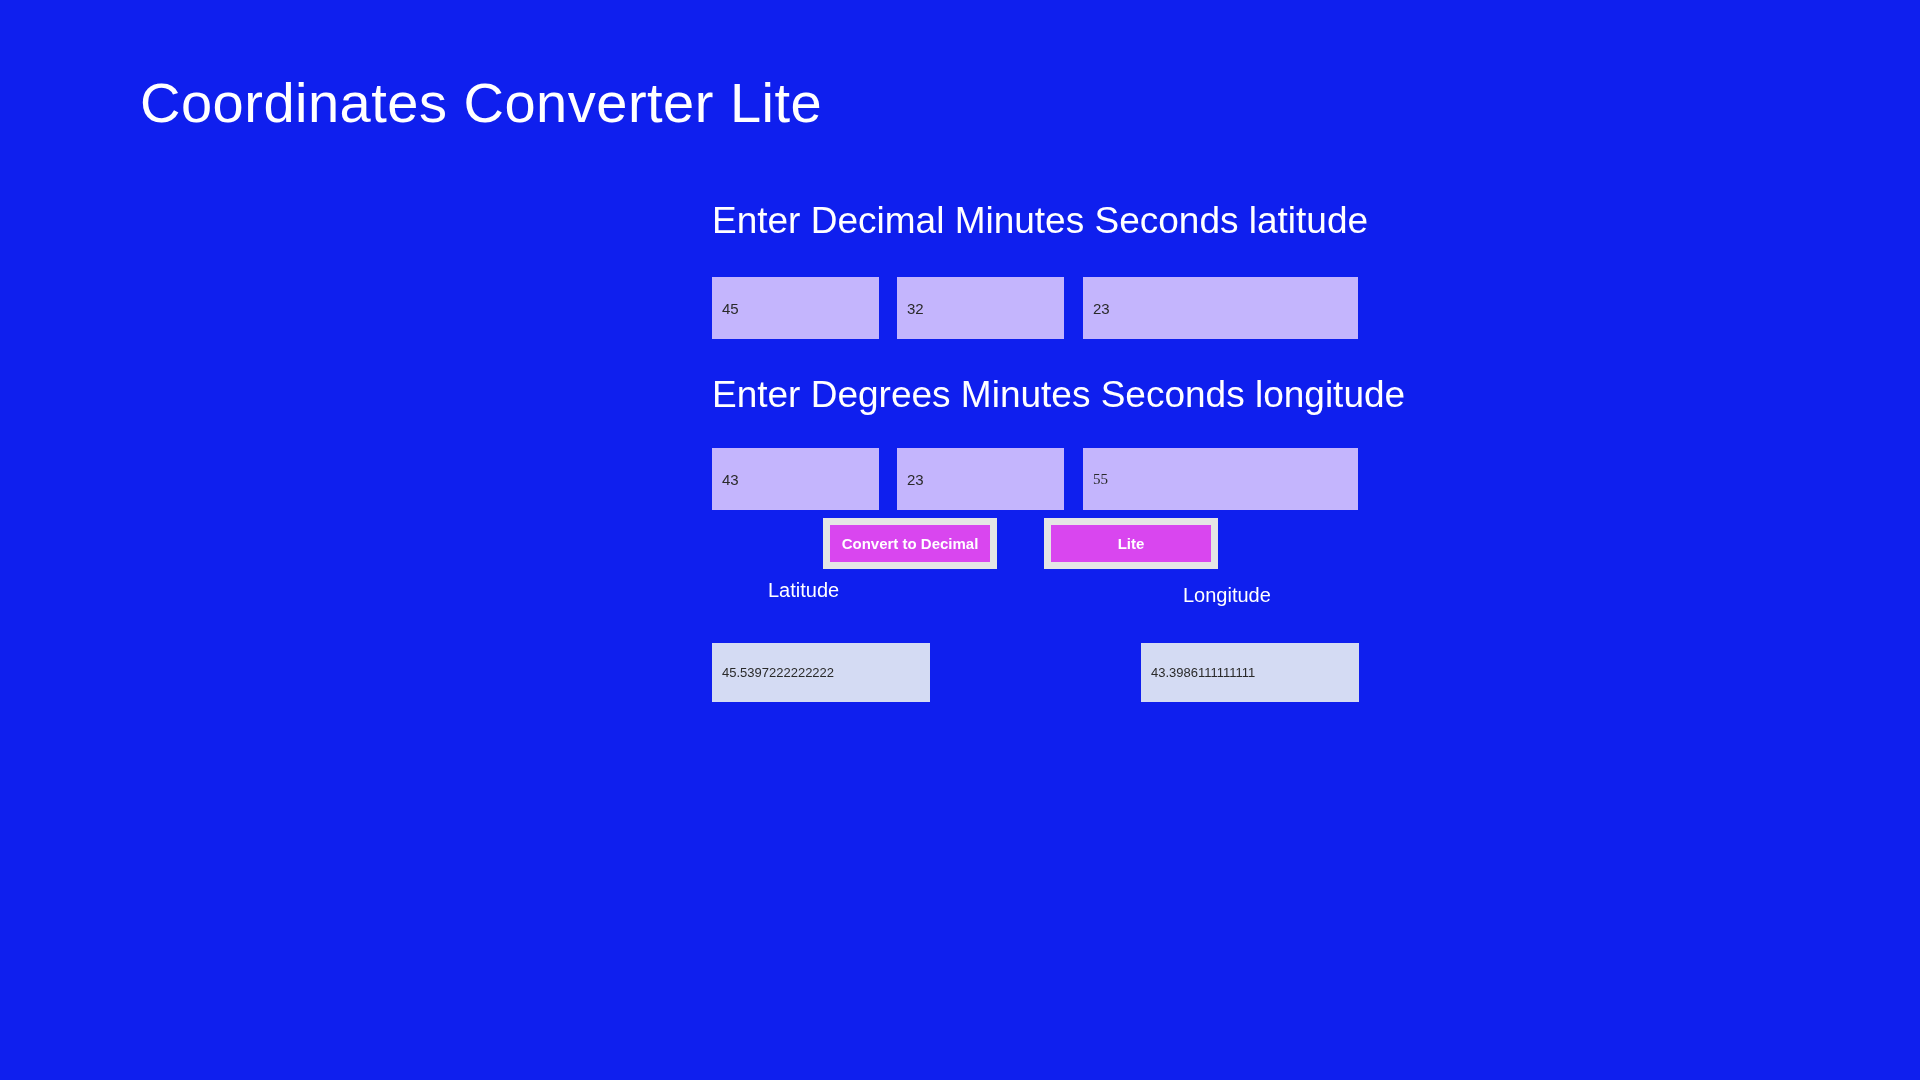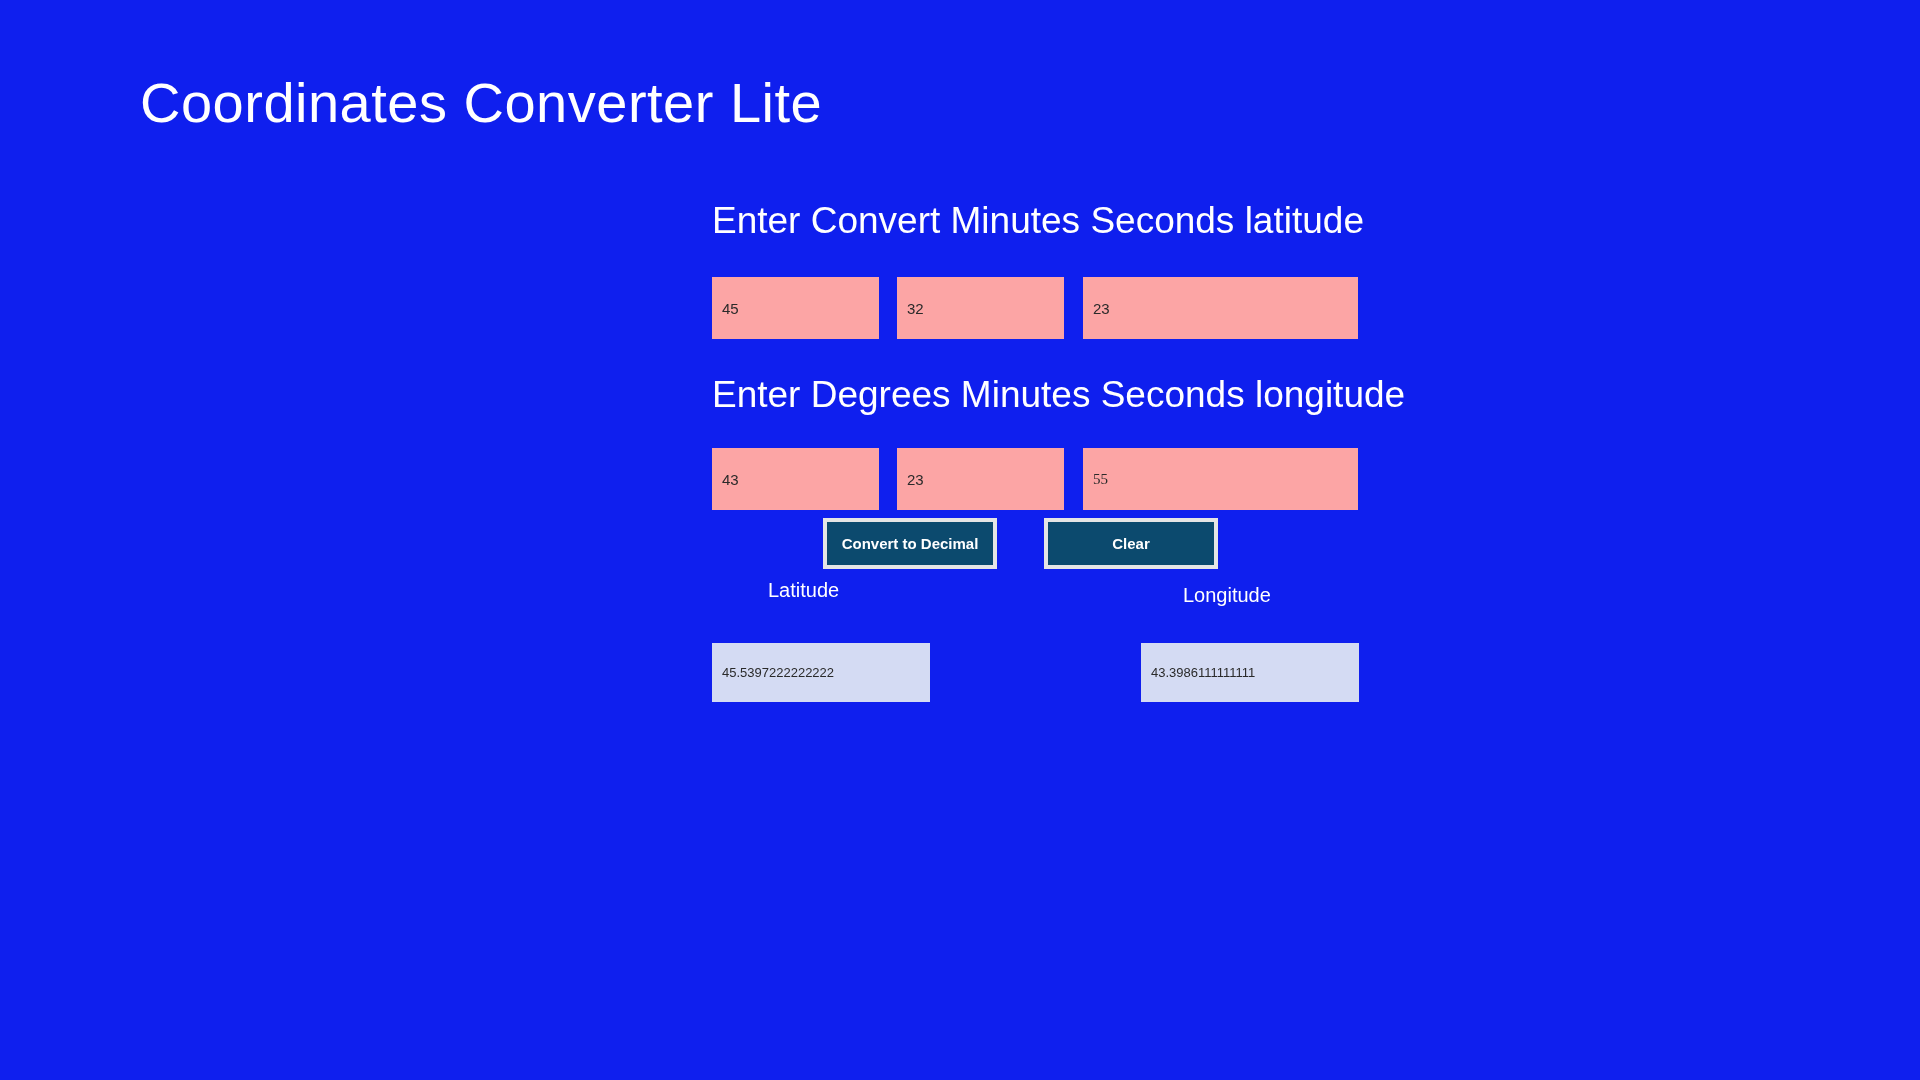--- a/index.html
+++ b/index.html
@@ -21,21 +21,21 @@
   .section-label {
     position: absolute;
     font-size: 37px;
     font-weight: 300;
   }
   .lat-label { left: 688px; top: 176px; }
   .lon-label { left: 688px; top: 350px; }
 
   .field {
     position: absolute;
-    background: #fca5a5;
+    background: #c4b5fd;
     color: #2a2a2a;
     font-family: "Segoe UI", Arial, sans-serif;
     font-size: 15px;
     font-weight: 400;
     border: none;
     padding: 8px 10px;
   }
   .field-narrow { width: 167px; height: 62px; }
   .field-wide   { width: 275px; height: 62px; }
 
@@ -44,22 +44,22 @@
   .lat-sec { left: 1059px; top: 253px; }
 
   .lon-deg { left: 688px; top: 424px; }
   .lon-min { left: 873px; top: 424px; }
   .lon-sec { left: 1059px; top: 424px; font-family: Liberation Serif, serif; }
 
   .btn {
     position: absolute;
     width: 174px;
     height: 51px;
-    background: #0c4a6e;
-    border: 4px solid #e5e5e5;
+    background: #d946ef;
+    border: 7px solid #e5e5e5;
     color: #ffffff;
     font-family: "Segoe UI Semibold", "Segoe UI", Arial, sans-serif;
     font-size: 15px;
     font-weight: 600;
     cursor: pointer;
   }
   .btn-convert { left: 799px; top: 494px; }
   .btn-clear   { left: 1020px; top: 494px; }
 
   .result-label {
@@ -104,33 +104,33 @@
     font-size: 11px;
     color: rgba(255,255,255,0.22);
     pointer-events: none;
   }
 </style>
 </head>
 <body>
 
 <div class="app-title">Coordinates Converter Lite</div>
 
-<div class="section-label lat-label">Enter Convert Minutes Seconds latitude</div>
+<div class="section-label lat-label">Enter Decimal Minutes Seconds latitude</div>
 <input class="field field-narrow lat-deg" value="45" style="">
 <input class="field field-narrow lat-min" value="32" style="">
 <input class="field field-wide lat-sec" value="23" style="">
 
 <div class="section-label lon-label">Enter Degrees Minutes Seconds longitude</div>
 <input class="field field-narrow lon-deg" value="43" style="">
 <input class="field field-narrow lon-min" value="23" style="">
 <input class="field field-wide lon-sec" value="55" style="">
 
 <div class="watermark">SOFTPEDIA</div>
 <div class="watermark-sub">www.softpedia.com</div>
 
 <button class="btn btn-convert">Convert to Decimal</button>
-<button class="btn btn-clear">Clear</button>
+<button class="btn btn-clear">Lite</button>
 
 <div class="result-label res-lat-label">Latitude</div>
 <div class="result-label res-lon-label">Longitude</div>
 
 <input class="result-field res-lat" value="45.5397222222222" style="">
 <input class="result-field res-lon" value="43.3986111111111" style="">
 
 </body></html>

